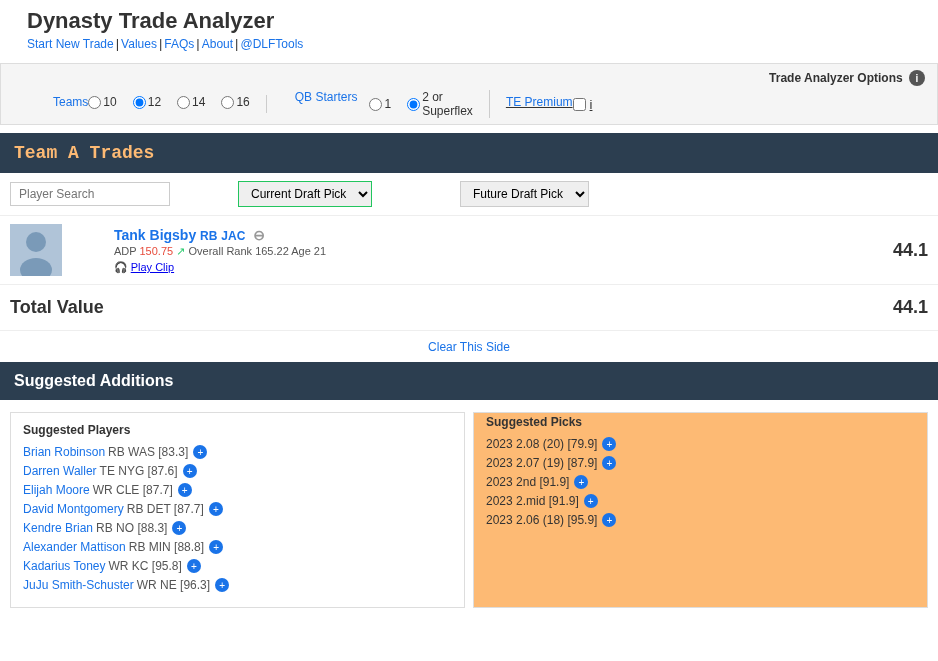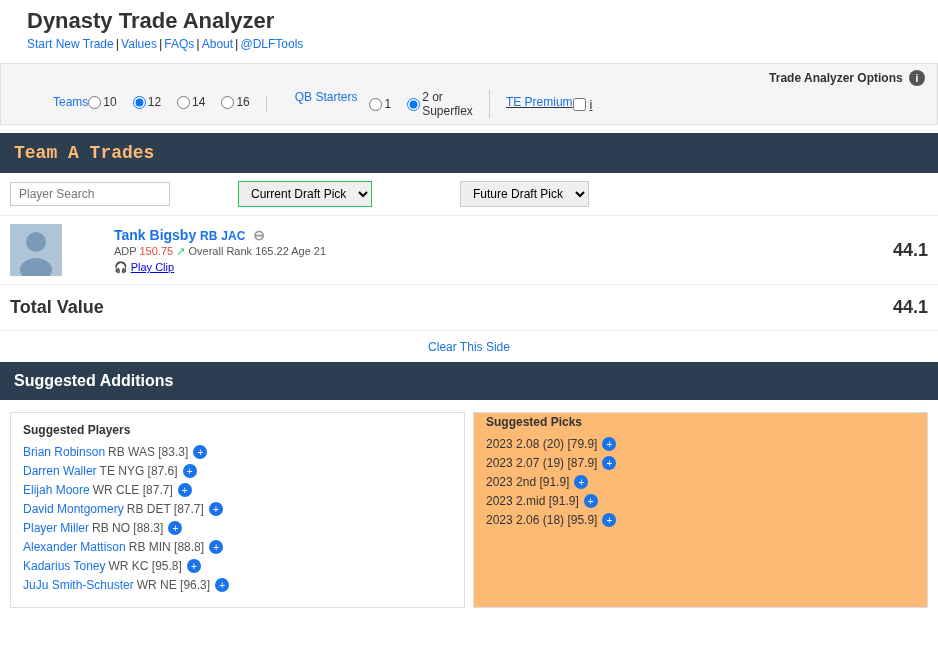--- a/index.html
+++ b/index.html
@@ -192,21 +192,21 @@
       <a href="#">Elijah Moore</a>
       <span class="value"> WR CLE [87.7]</span>
       <span class="add-icon">+</span>
     </div>
     <div class="suggested-item">
       <a href="#">David Montgomery</a>
       <span class="value"> RB DET [87.7]</span>
       <span class="add-icon">+</span>
     </div>
     <div class="suggested-item">
-      <a href="#">Player Miller</a>
+      <a href="#">Kendre Brian</a>
       <span class="value"> RB NO [88.3]</span>
       <span class="add-icon">+</span>
     </div>
     <div class="suggested-item">
       <a href="#">Alexander Mattison</a>
       <span class="value"> RB MIN [88.8]</span>
       <span class="add-icon">+</span>
     </div>
     <div class="suggested-item">
       <a href="#">Kadarius Toney</a>

